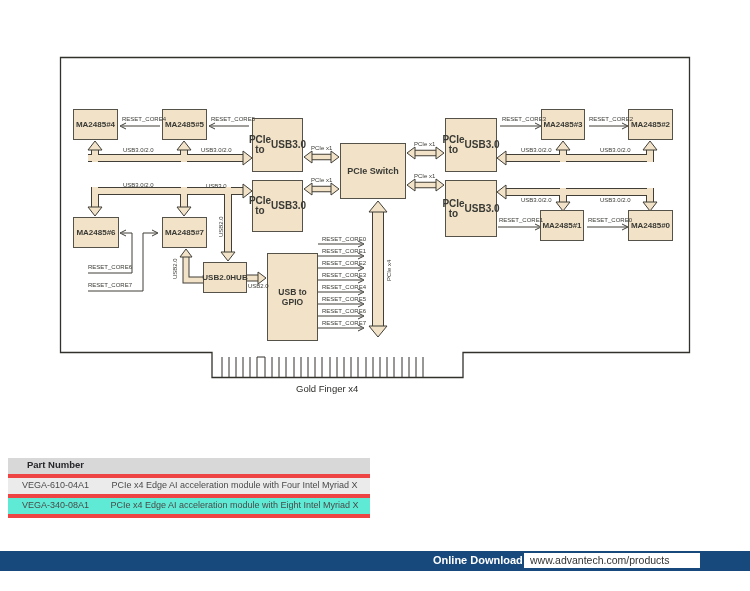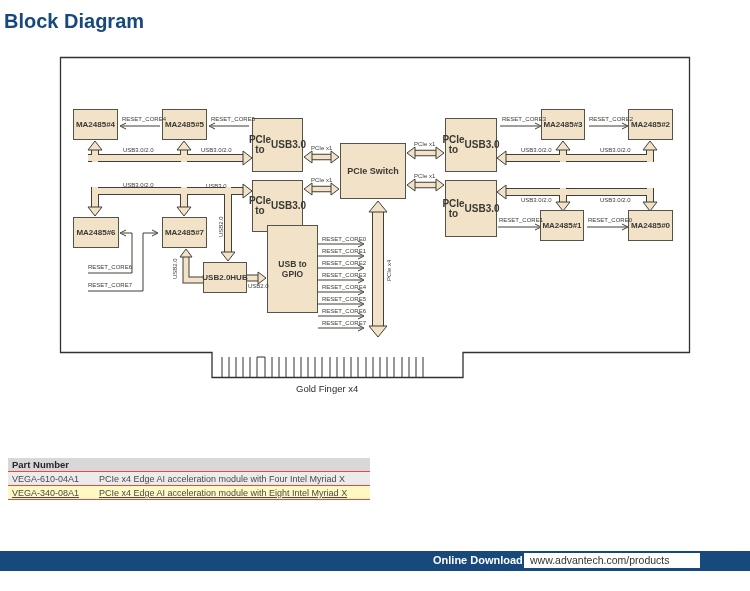--- a/index.html
+++ b/index.html
@@ -15,39 +15,38 @@
   .blk.pu{font-size:10px;line-height:10px;font-weight:bold;}
   .blk.sw{font-size:9px;font-weight:bold;}
   .blk.hub{font-size:8px;line-height:10px;font-weight:bold;}
   .blk.gpio{font-size:8.5px;font-weight:bold;}
   
   .lbl{position:absolute;font-size:6px;line-height:7px;color:#3a3a35;white-space:nowrap;}
   .vlbl{transform:rotate(-90deg);transform-origin:0 0;}
   .gflbl{position:absolute;font-size:9.5px;color:#2b2b28;white-space:nowrap;}
   
   .tbl{position:absolute;left:8px;top:458px;width:362px;font-size:9px;color:#4a4a4a;}
-  .trow{display:flex;height:14px;line-height:14px;border-bottom:1px solid #ef4444;box-sizing:border-box;}
+  .trow{display:flex;height:20px;line-height:14px;border-bottom:4px solid #ef4444;box-sizing:border-box;text-align:center;}
   .thead{background:#d8d8d8;font-weight:bold;color:#26262b;font-size:9.5px;}
   .r0{background:#ebebeb;}
-  .r1{background:#fef9c3;text-decoration:underline;}
+  .r1{background:#5eead4;}
   .c-part{flex:0 0 87px;padding-left:4px;white-space:nowrap;}
   .c-desc{flex:1;white-space:nowrap;}
   
   .footer-bar{position:absolute;left:0;top:551px;width:750px;height:20px;background:#17497d;}
   .footer-label{position:absolute;left:433px;top:554px;color:#ffffff;font-weight:bold;font-size:11px;white-space:nowrap;}
   .footer-url{position:absolute;left:524px;top:553px;width:176px;height:15px;background:#ffffff;
               font-size:10.5px;color:#333333;line-height:15px;padding-left:6px;box-sizing:border-box;white-space:nowrap;}
   svg{position:absolute;left:0;top:0;}
 </style>
 </head>
 <body>
 
 <div id="page">
 
-  <div class="abs h1" style="left:4px;top:10px;">Block Diagram</div>
 
   <svg width="750" height="591" viewBox="0 0 750 591">
 
     <g stroke="#33312c" fill="none" stroke-width="1.3">
       <path d="M60.5,57.5 H689.5 V352.5 H463 V377.5 H212 V352.5 H60.5 Z"></path>
     </g>
     <g stroke="#33312c" fill="none" stroke-width="1">
       <path d="M222,357 V377 M229,357 V377 M236,357 V377 M243,357 V377 M250,357 V377"></path>
       <path d="M257,357 V377 M265,357 V377 M257,357 H265"></path>
       <path d="M272,357 V377 M279,357 V377 M286,357 V377 M294,357 V377 M301,357 V377 M308,357 V377 M315,357 V377 M322,357 V377 M330,357 V377 M337,357 V377 M344,357 V377 M351,357 V377 M358,357 V377 M366,357 V377 M373,357 V377 M380,357 V377 M387,357 V377 M394,357 V377 M402,357 V377 M409,357 V377 M416,357 V377 M423,357 V377"></path>
@@ -194,21 +193,21 @@
 
   <div class="blk sw" style="left:340px;top:143px;width:66px;height:56px;">
     <span>PCIe Switch</span>
   </div>
 
   <div class="blk hub" style="left:203px;top:262px;width:44px;height:31px;">
     <span>USB2.0</span>
     <span>HUB</span>
   </div>
 
-  <div class="blk gpio" style="left:267px;top:225px;width:51px;height:88px;">
+  <div class="blk gpio" style="left:267px;top:253px;width:51px;height:88px;">
     <span>USB to GPIO</span>
   </div>
 
   <div class="lbl" style="left:122px;top:116px;">RESET_CORE4</div>
   <div class="lbl" style="left:211px;top:116px;">RESET_CORE5</div>
   <div class="lbl" style="left:502px;top:116px;">RESET_CORE3</div>
   <div class="lbl" style="left:589px;top:116px;">RESET_CORE2</div>
   <div class="lbl" style="left:499px;top:217px;">RESET_CORE1</div>
   <div class="lbl" style="left:588px;top:217px;">RESET_CORE0</div>
   <div class="lbl" style="left:88px;top:264px;">RESET_CORE6</div>

